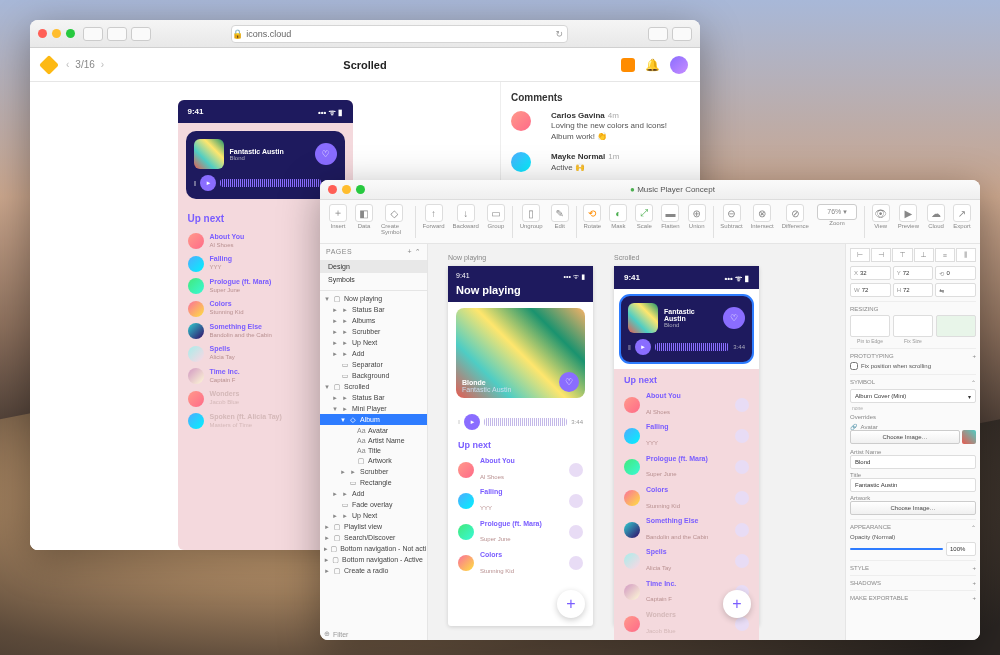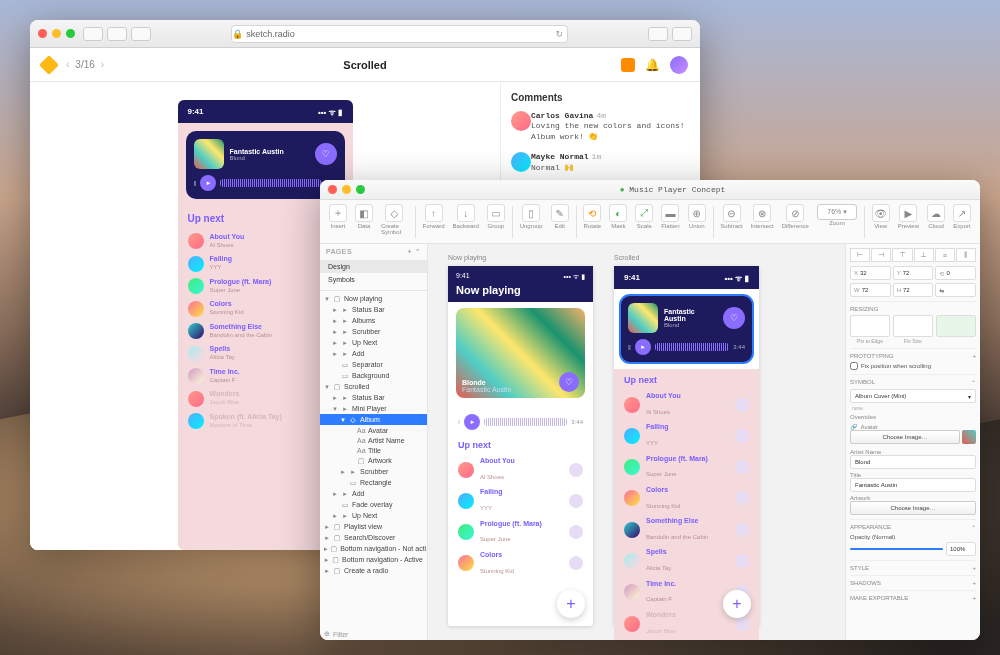--- a/index.html
+++ b/index.html
@@ -28,21 +28,21 @@
   .nav .ar { color:#bbb; }
   .page-title { position:absolute; left:50%; transform:translateX(-50%); font-size:11px; font-weight:600; color:#222; }
   .right-icons { margin-left:auto; display:flex; align-items:center; gap:10px; }
   .badge { width:14px; height:14px; background:#ff8c00; border-radius:3px; }
   .bell { font-size:12px; color:#999; }
   .avatar { width:18px; height:18px; border-radius:50%; background:linear-gradient(135deg,#8a6dff,#c88dff); }
   .safari-body { display:flex; height:calc(100% - 62px); background:#fff; }
   .sf-left { flex:1; display:flex; justify-content:center; padding-top:18px; background:#fff; }
   .sf-right { width:200px; border-left:1px solid #eee; padding:10px; font-size:9px; }
   .sf-right h4 { font-size:10px; color:#333; margin-bottom:8px; }
-  .comment { display:flex; gap:0; margin-bottom:10px;font-family:Liberation Mono, monospace; }
+  .comment { display:flex; gap:20px; margin-bottom:10px; }
   .c-av { width:20px; height:20px; border-radius:50%; flex-shrink:0; }
   .c-body { font-size:8px; line-height:1.3; }
   .c-name { color:#333; font-weight:600; } .c-time { color:#aaa; margin-left:3px; }
   .c-text { color:#555; }
   .phone { width:175px; background:#f4d9dd; border-radius:6px; overflow:hidden; font-size:8px; }
   .phone-header { background:#1e1a5e; color:#fff; padding:6px 10px; display:flex; justify-content:space-between; align-items:center; font-size:8px; font-weight:600; }
   .mini-player { margin:8px; background:#1e1a5e; border-radius:10px; padding:8px; position:relative; overflow:hidden; }
   .mp-row { display:flex; align-items:center; gap:6px; }
   .art { width:30px; height:30px; border-radius:6px; background:linear-gradient(45deg,#e85a4f,#4ecdc4,#ffe66d,#1a936f); flex-shrink:0; }
   .mp-text { flex:1; font-size:7px; }
@@ -61,21 +61,21 @@
   .t-title { color:#7a5dff; font-size:7px; font-weight:600; display:block;}
   .t-artist { color:#b89090; font-size:6px; }
   .t-btn { width:14px; height:14px; border-radius:50%; background:#e8dcf5; }
   .avc1{background:linear-gradient(135deg,#ff9a8b,#ff6a88);} .avc2{background:linear-gradient(135deg,#4facfe,#00f2fe);}
   .avc3{background:linear-gradient(135deg,#43e97b,#38f9d7);} .avc4{background:linear-gradient(135deg,#fa709a,#fee140);}
   .avc5{background:linear-gradient(135deg,#30cfd0,#330867);} .avc6{background:linear-gradient(135deg,#a8edea,#fed6e3);}
   .avc7{background:linear-gradient(135deg,#d299c2,#fef9d7);}
   .faded .t-title, .faded .t-artist { color:#d4b8b8; }
   
   .sk-title { height:20px; background:linear-gradient(#fafafa,#efefef); border-bottom:1px solid #ddd; display:flex; align-items:center; padding:0 8px; font-size:8px; color:#555;}
-  .sk-tname { margin:0 auto;font-family:Liberation Mono, monospace; }
+  .sk-tname { margin:0 auto; }
   .sk-toolbar { height:44px; border-bottom:1px solid #e5e5e5; display:flex; align-items:flex-start; padding:4px 6px; gap:2px; background:#fafafa;}
   .sk-tool { display:flex; flex-direction:column; align-items:center; font-size:6px; color:#888; padding:0 3px;}
   .sk-tool .ic { width:18px; height:18px; border:1px solid #ddd; border-radius:3px; background:#fff; margin-bottom:1px; display:flex;align-items:center;justify-content:center;font-size:10px;}
   .sk-sep { width:1px; height:32px; background:#e0e0e0; margin:2px 2px;}
   .sk-zoombox { margin-left:auto; display:flex; align-items:center; gap:2px;}
   .sk-zoom { width:40px; height:16px; border:1px solid #ccc; border-radius:3px; font-size:7px; display:flex;align-items:center;justify-content:center;background:#fff;}
   .sk-body { display:flex; height:calc(100% - 64px); }
   .sk-side { width:108px; border-right:1px solid #e5e5e5; font-size:7px; overflow:hidden; background:#fafafa;}
   .sk-side-h { padding:4px 6px; font-size:7px; color:#888; text-transform:uppercase; letter-spacing:.5px; display:flex;justify-content:space-between;}
   .sk-page { padding:3px 8px; color:#333; cursor:default;}
@@ -137,21 +137,21 @@
         <div class="dot dy"></div>
         <div class="dot dg"></div>
       </div>
     <div class="tb-btns">
         <div class="tb-btn"></div>
         <div class="tb-btn"></div>
         <div class="tb-btn"></div>
       </div>
     <div class="urlbar">
         <span style="margin-right:3px">🔒</span>
-        <span>sketch.radio</span>
+        <span>icons.cloud</span>
         <span style="margin-left:auto;color:#999;margin-right:4px">↻</span>
       </div>
     <div class="tb-btns">
         <div class="tb-btn"></div>
         <div class="tb-btn"></div>
       </div>
   </div>
   <div class="sftoolbar">
     <div class="diamond"></div>
     <div class="nav">
@@ -248,21 +248,21 @@
             <div class="c-av avc1"></div>
             <div class="c-body">
               <div><span class="c-name">Carlos Gavina</span><span class="c-time">4m</span></div>
               <div class="c-text">Loving the new colors and icons! Album work! 👏</div>
             </div>
           </div>
           <div class="comment">
             <div class="c-av avc2"></div>
             <div class="c-body">
               <div><span class="c-name">Mayke Normal</span><span class="c-time">1m</span></div>
-              <div class="c-text">Normal 🙌</div>
+              <div class="c-text">Active 🙌</div>
             </div>
           </div>
         </div>
     </div>
   </div>
 </div>
 
 <div class="window sketch">
   <div class="sk-title">
     <div class="dots">

